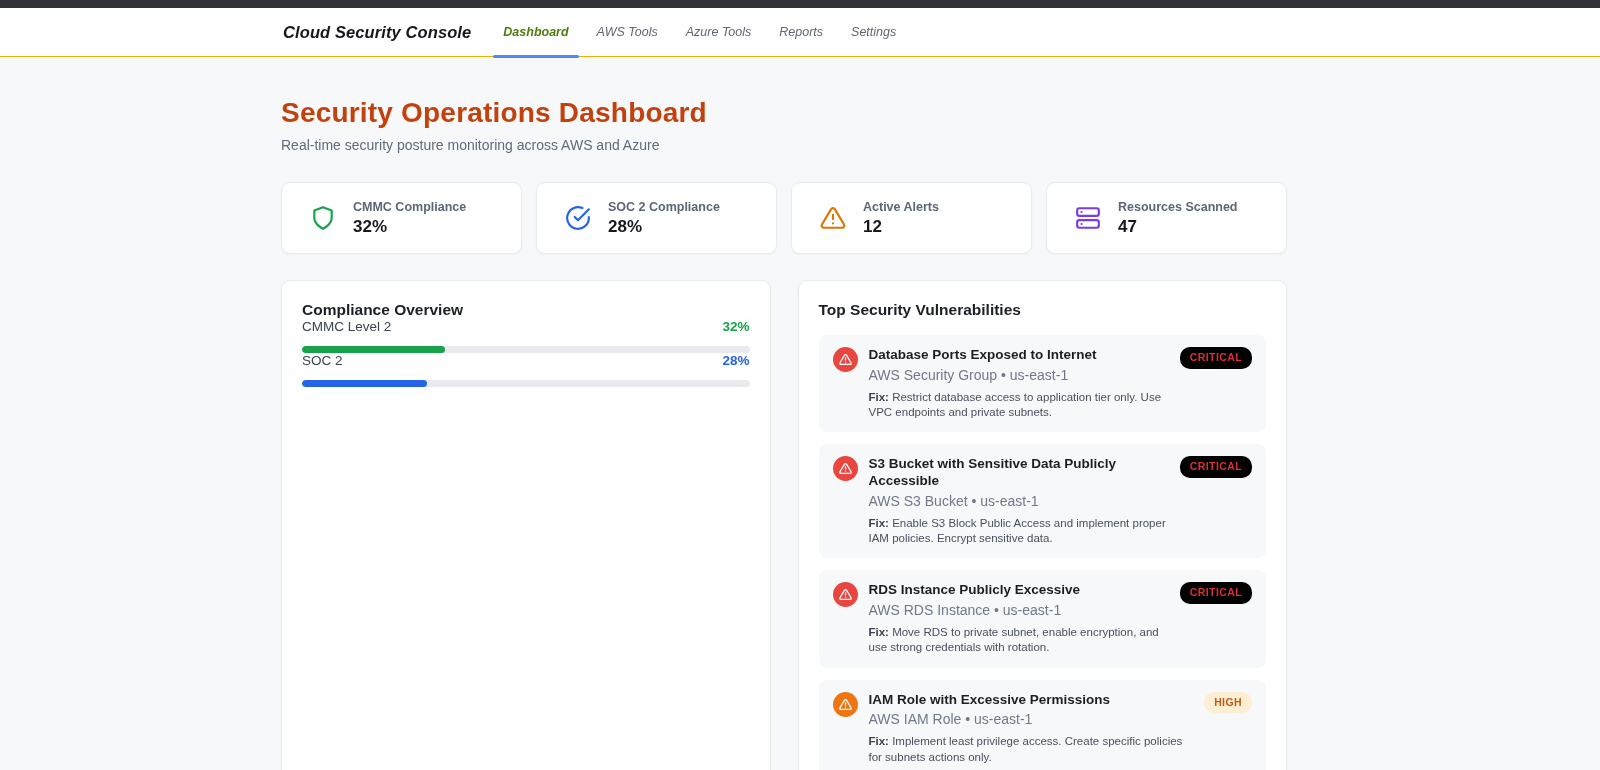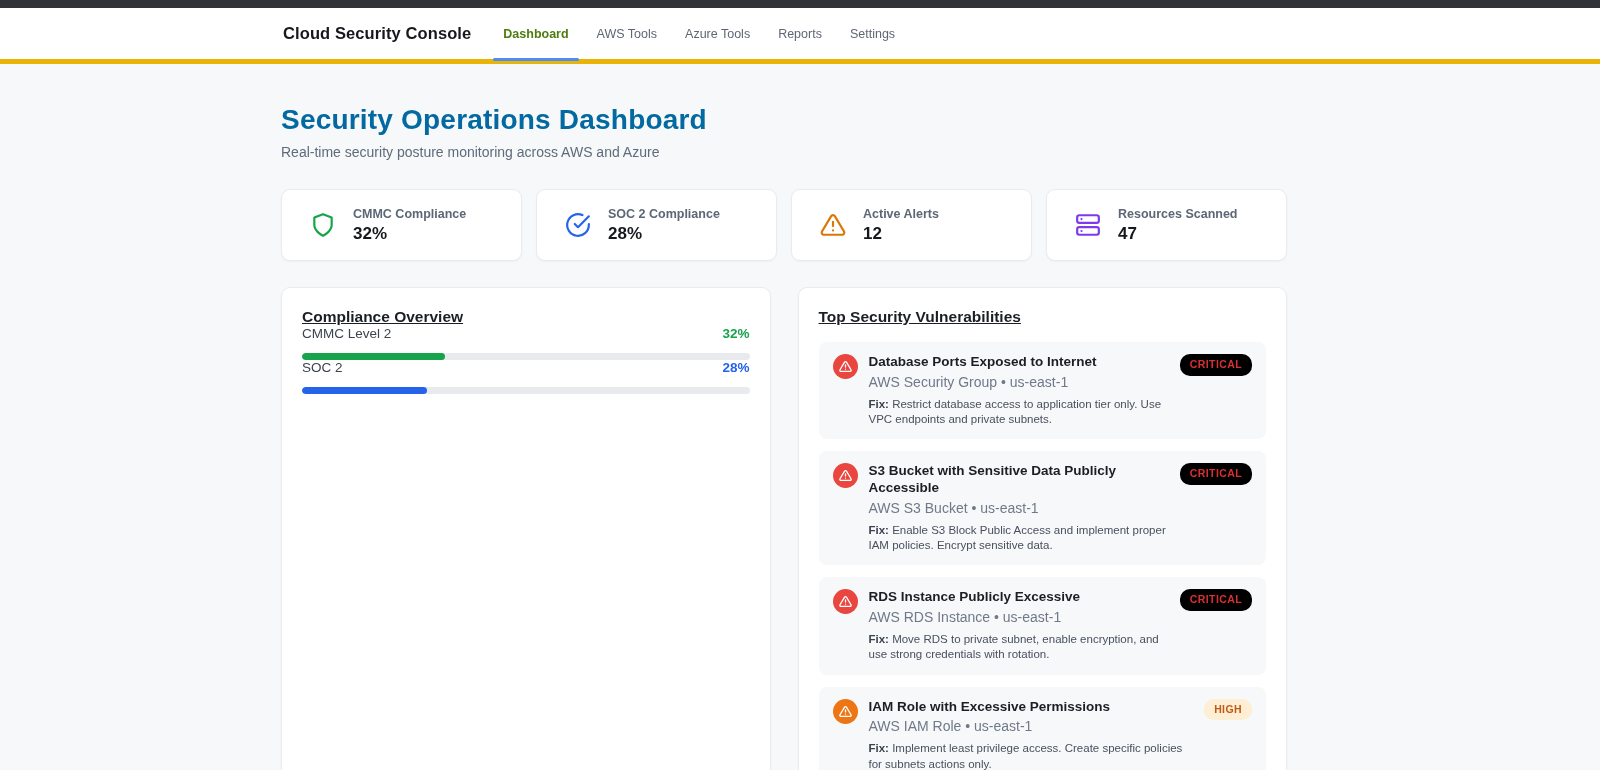--- a/index.html
+++ b/index.html
@@ -4,42 +4,42 @@
 <style>
   * { margin: 0; padding: 0; box-sizing: border-box; }
   html, body { width: 1600px; height: 770px; overflow: hidden; }
   body {
     font-family: "Liberation Sans", sans-serif;
     background: #f7f8fa;
     color: #1b1f24;
   }
   .topbar { height: 8px; background: #313338; width: 100%; }
   .header {
-    height: 56px; background: #ffffff; border-bottom: 5px solid #eab308;
-    display: flex; align-items: stretch;
+    height: 49px; background: #ffffff; border-bottom: 1px solid #eab308;
+    display: flex; align-items: stretch; font-style: italic;
   }
   .header-inner {
     margin-left: 283px; display: flex; align-items: stretch;
   }
   .brand {
     font-size: 16.5px; font-weight: 700; color: #16181d;
     display: flex; align-items: center; letter-spacing: 0.1px;
   }
   .nav { display: flex; margin-left: 18px; }
   .nav-tab {
     position: relative; display: flex; align-items: center;
     padding: 0 14px; font-size: 12.5px; color: #5f6673; cursor: pointer;
   }
   .nav-tab.active { color: #4d7c0f; font-weight: 600; }
   .nav-tab.active::after {
     content: ""; position: absolute; left: 4px; right: 4px; bottom: -2px;
     height: 3px; background: #4d8bf5; border-radius: 2px;
   }
   .main { margin-left: 281px; width: 1006px; }
-  .page-title { margin-top: 40px; font-size: 28px; font-weight: 700; color: #0369a1; letter-spacing: 0.2px; }
+  .page-title { margin-top: 40px; font-size: 28px; font-weight: 700; color: #c2410c; letter-spacing: 0.2px; }
   .page-subtitle { margin-top: 8px; font-size: 14px; color: #5f6b7a; }
 
   .stats-row {
     margin-top: 29px; display: grid; grid-template-columns: repeat(4, 1fr); gap: 14px;
   }
   .stat-card {
     background: #fff; border: 1px solid #e9ebee; border-radius: 9px;
     height: 72px; display: flex; align-items: center; padding: 0 28px;
     box-shadow: 0 1px 2px rgba(20,30,50,0.04);
   }
@@ -53,21 +53,21 @@
   .c-purple { color: #7c3aed; }
 
   .panels {
     margin-top: 26px; display: grid; grid-template-columns: 1fr 1fr; gap: 27px;
     align-items: stretch;
   }
   .panel {
     background: #fff; border: 1px solid #e9ebee; border-radius: 9px;
     padding: 20px; box-shadow: 0 1px 2px rgba(20,30,50,0.04);
   }
-  .panel-title { font-size: 15.5px; font-weight: 700; color: #1b1f24; text-decoration: underline; }
+  .panel-title { font-size: 15.5px; font-weight: 700; color: #1b1f24; }
 
   .bar-row { }
   .bar-labels { display: flex; justify-content: space-between; align-items: baseline; }
   .bar-name { font-size: 13.5px; color: #3c4450; }
   .bar-pct { font-size: 13.5px; font-weight: 700; }
   .bar-track {
     margin-top: 12px; height: 7px; background: #e8eaed; border-radius: 4px; overflow: hidden;
   }
   .bar-fill { height: 100%; border-radius: 4px; }
   .fill-green { background: #16a34a; }

